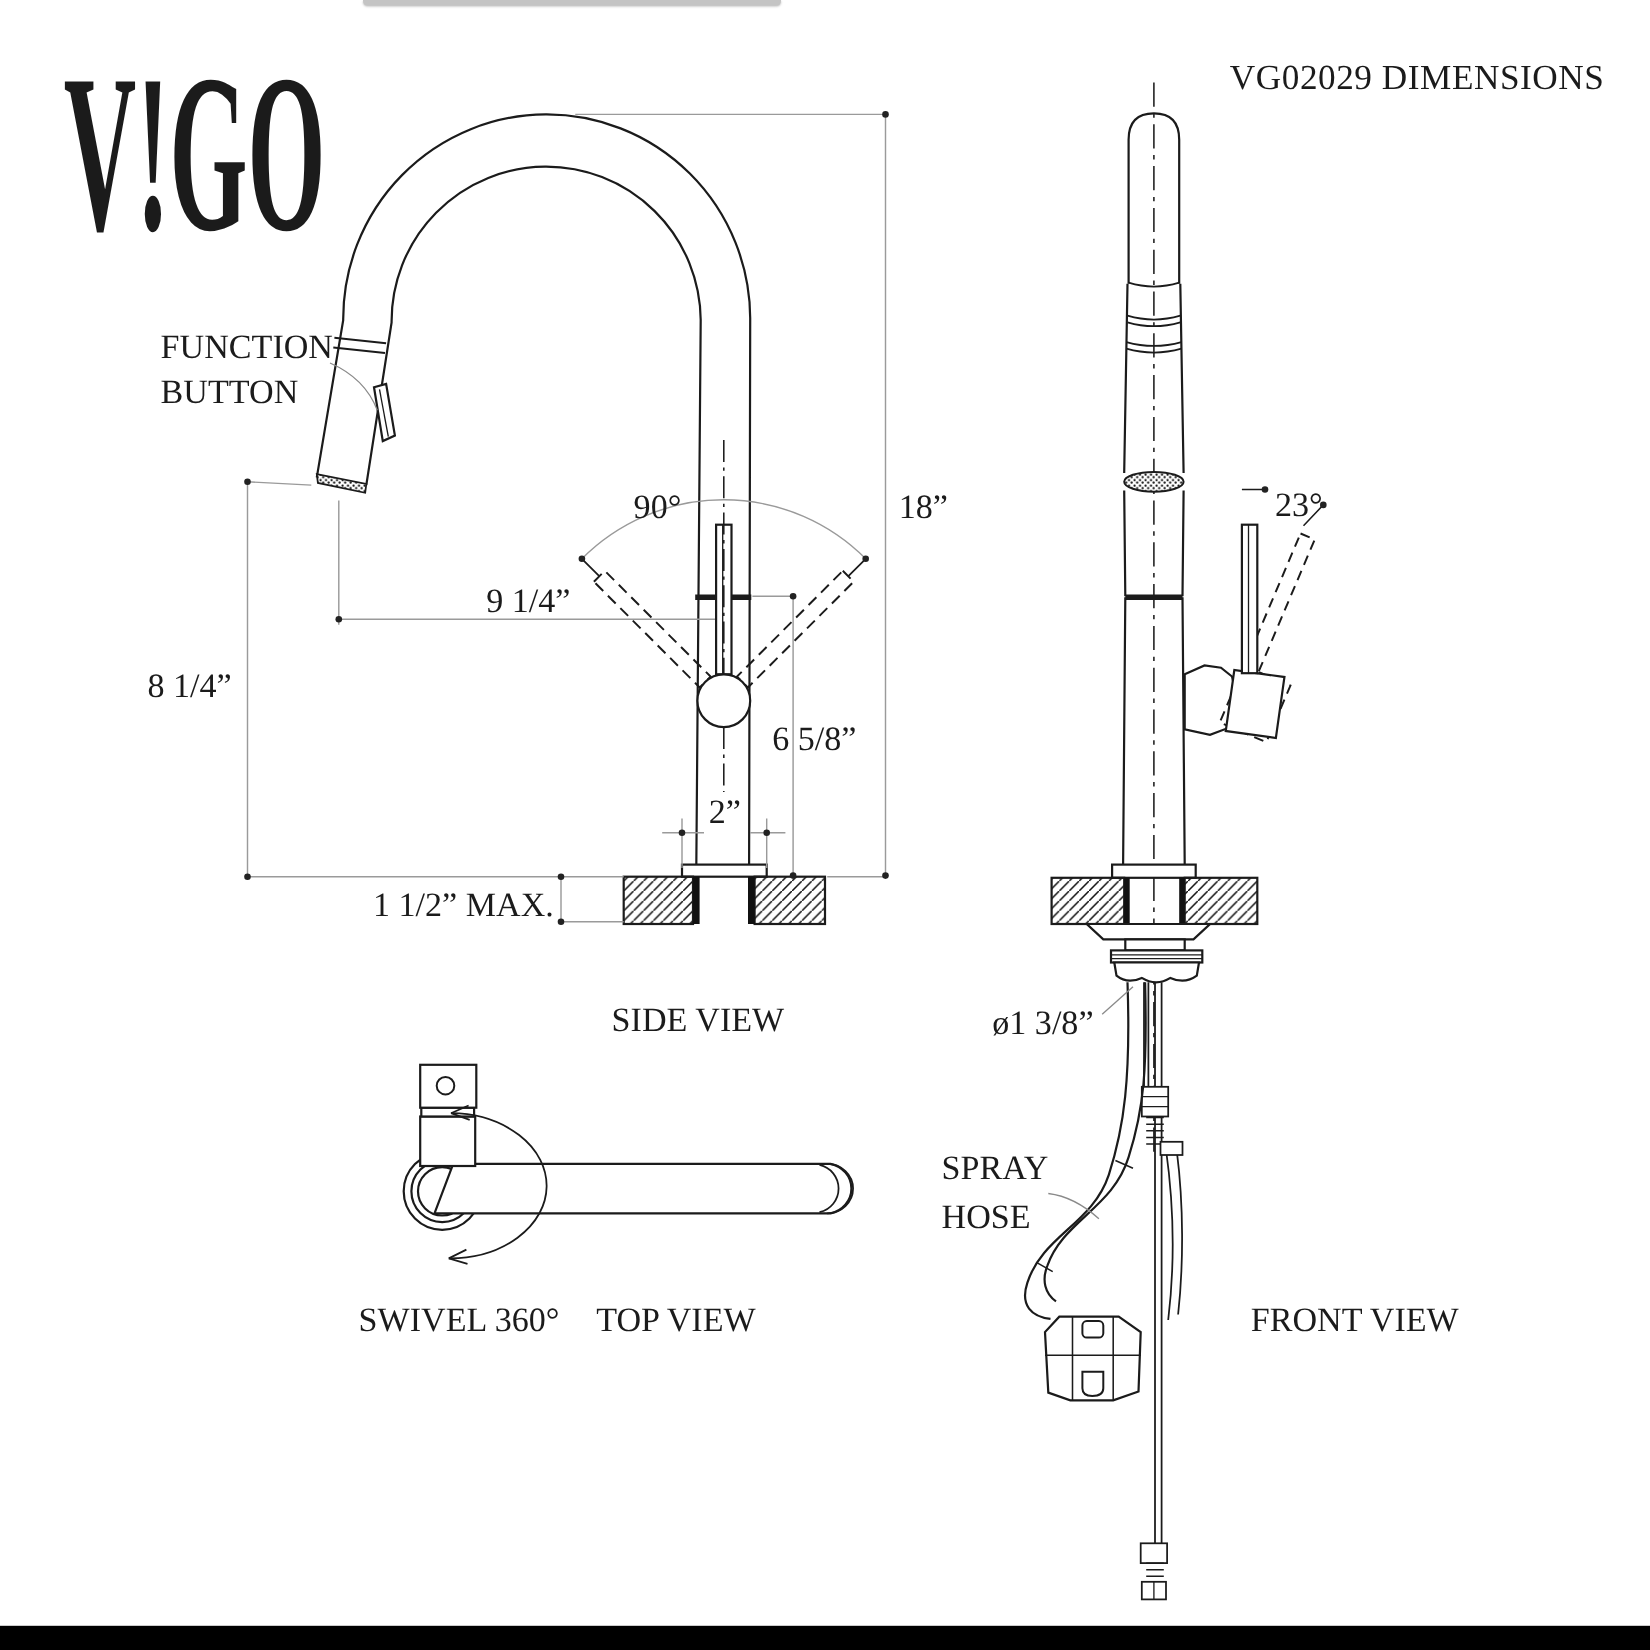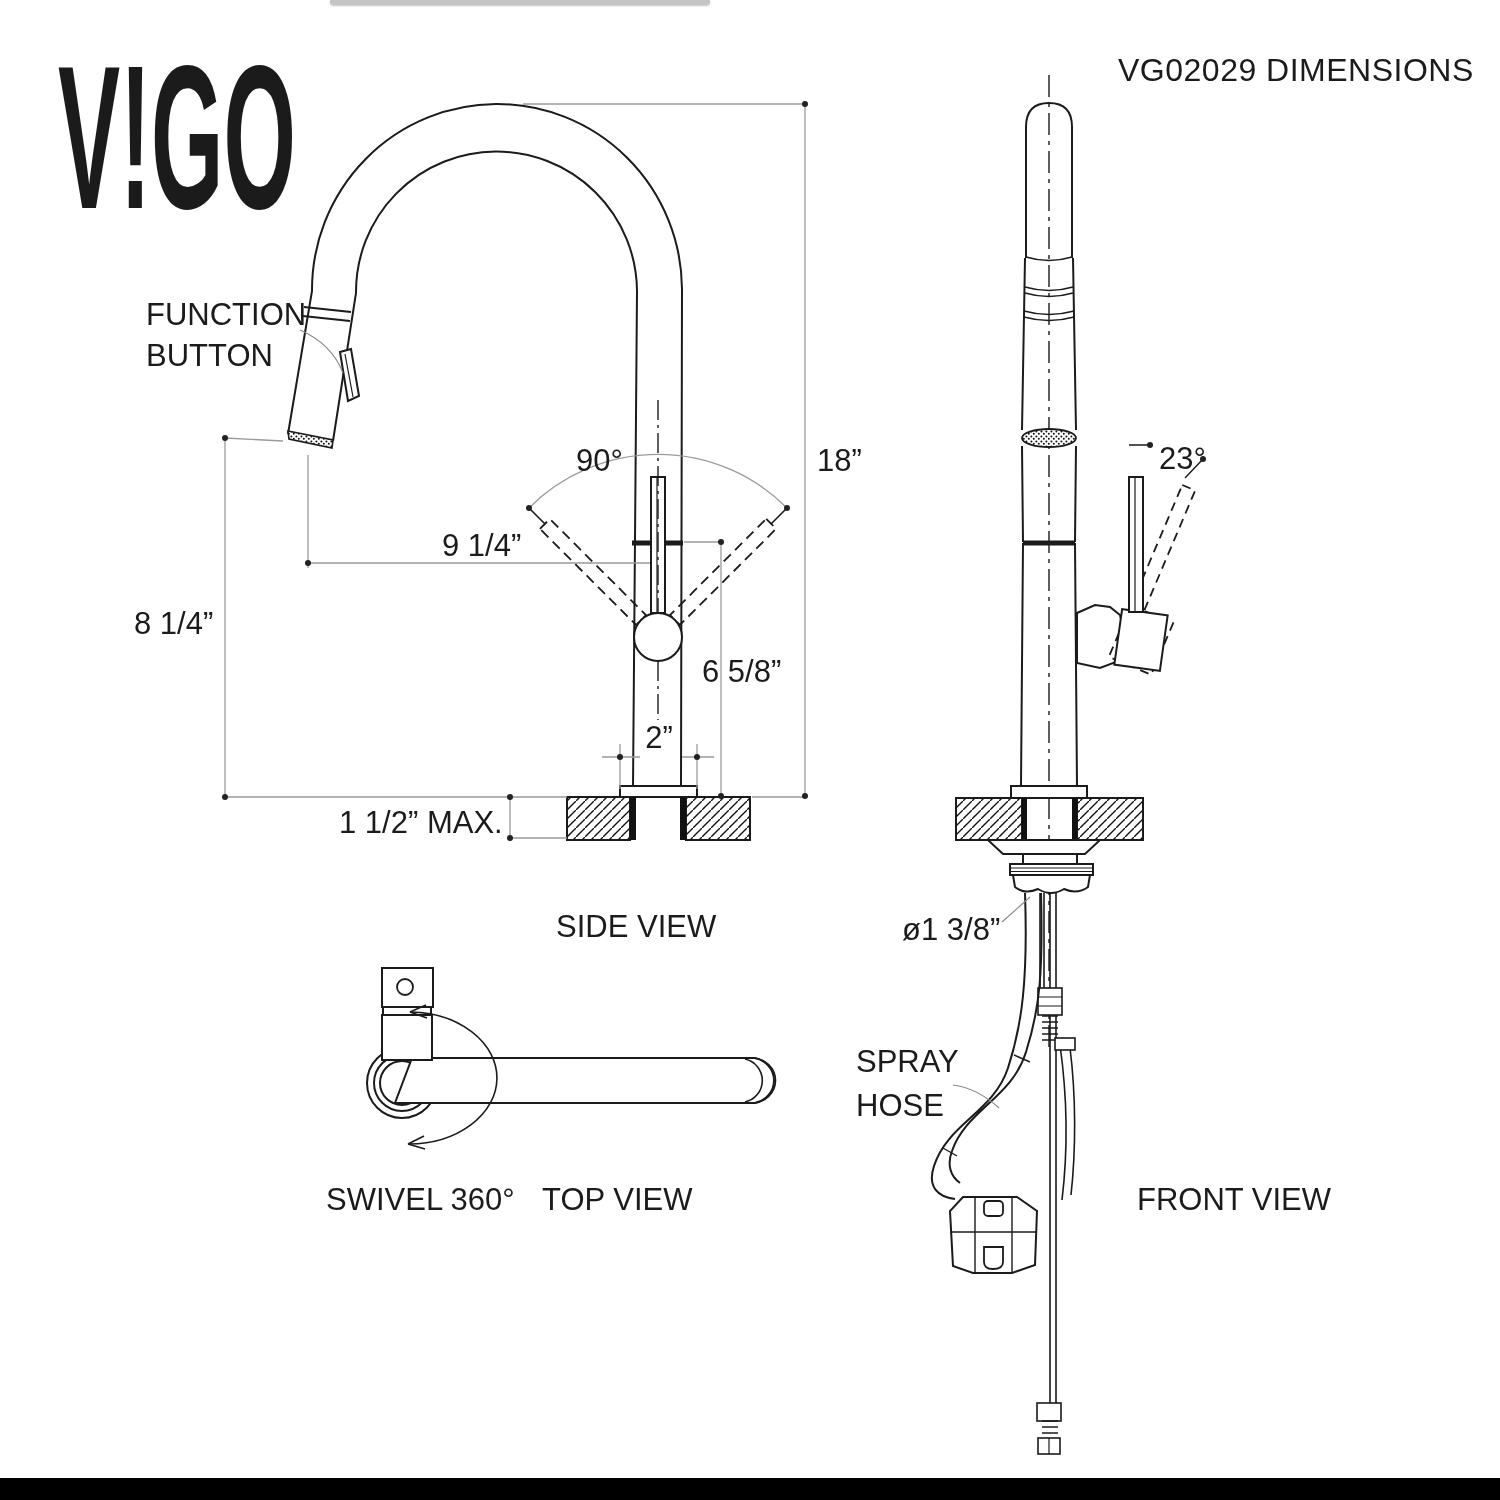--- a/index.html
+++ b/index.html
@@ -1,17 +1,17 @@
 <!DOCTYPE html>
 <html><head>
 <meta charset="utf-8">
 <style>
   html,body{margin:0;padding:0;background:#ffffff;}
   .page{position:relative;width:1500px;height:1500px;background:#fff;overflow:hidden;
-        font-family:Liberation Sans, sans-serif;}
+        font-family:Liberation Serif, serif;}
   .topbar{position:absolute;left:330px;top:0;width:380px;height:5px;background:#c4c4c4;
           border-radius:0 0 4px 4px;box-shadow:0 1px 2px rgba(0,0,0,.25);}
   .bottombar{position:absolute;left:0;top:1478px;width:1500px;height:22px;background:#000;}
   svg text{fill:#1b1b1b;}
   .lbl{font-size:31px;}
   .title{font-size:32px;letter-spacing:.5px;}
   .logo{font-weight:bold;}
 </style>
 </head>
 <body>

